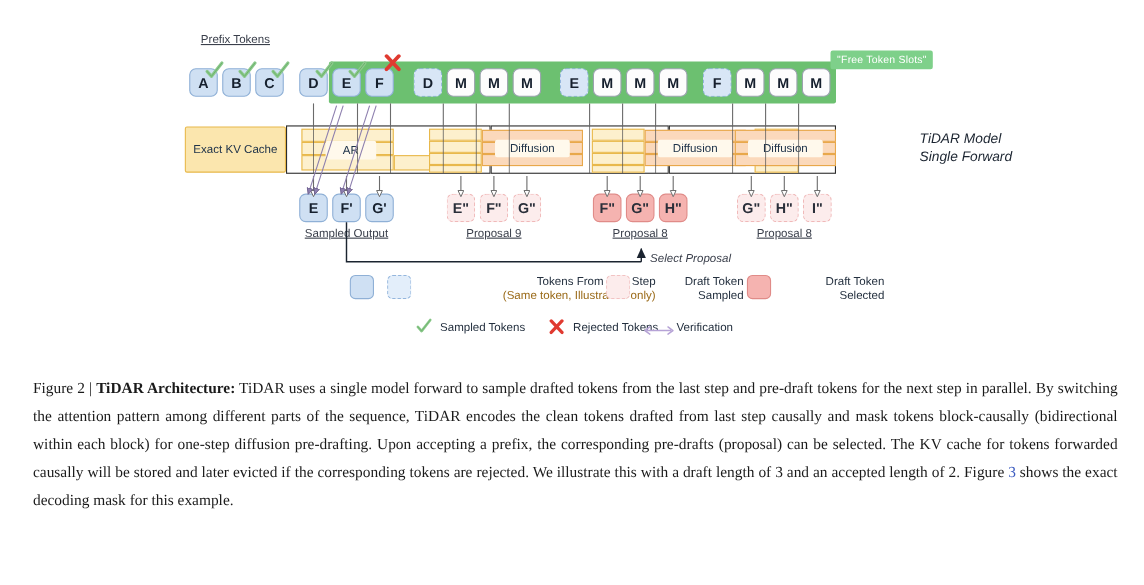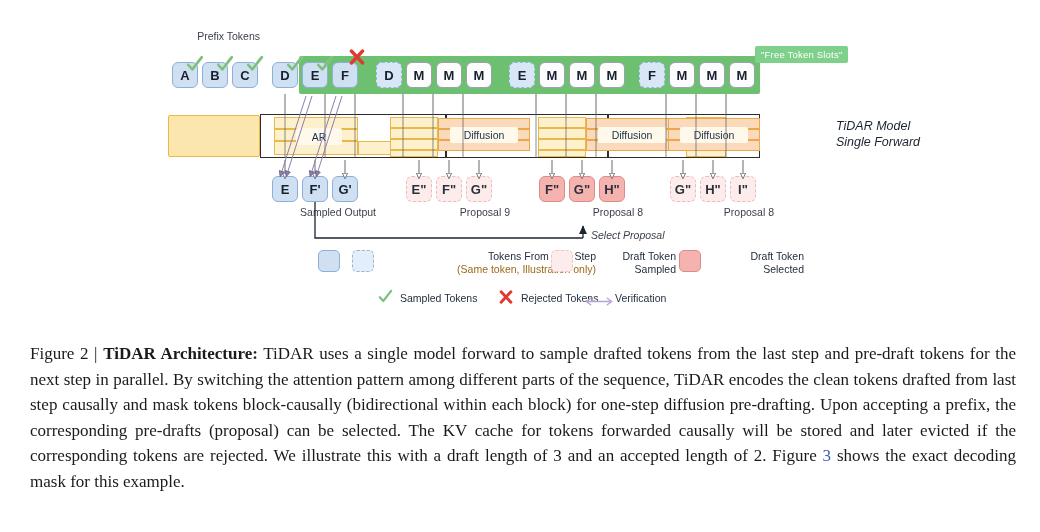--- a/index.html
+++ b/index.html
@@ -3,21 +3,21 @@
 <meta charset="utf-8">
 <style>
   html,body{margin:0;padding:0;background:#ffffff;}
   body{width:1040px;height:532px;font-family:"Liberation Sans",sans-serif;color:#1b2430;overflow:hidden;}
   .page{position:relative;width:1040px;height:532px;}
 
   
   .figure{position:absolute;left:0;top:0;width:1040px;height:330px;}
 
   .lbl{position:absolute;font-size:10.5px;color:#3a3f4b;line-height:12.5px;white-space:pre;}
-  .lbl.center{text-align:right;}
+  .lbl.center{text-align:center;text-decoration:underline;}
 
   
   .greenband{position:absolute;background:#6cc070;border-radius:2px;}
   .freeslots{position:absolute;background:#7ed08a;color:#ffffff;font-size:9.5px;
              padding:3px 6px;border-radius:2px;white-space:nowrap;letter-spacing:.2px;}
 
   
   .tok{position:absolute;width:26px;height:26px;border-radius:6px;
        display:flex;align-items:center;justify-content:center;
        font-size:13px;font-weight:600;box-sizing:border-box;}
@@ -47,21 +47,21 @@
   .sw{position:absolute;width:22px;height:22px;border-radius:5px;box-sizing:border-box;}
   .sw.blue{background:#cfe0f3;border:1.3px solid #8fb0d6;}
   .sw.bluedash{background:#e3eefa;border:1.6px dashed #94b6dd;}
   .sw.pinkdash{background:#fcecec;border:1.5px dashed #f2c3c3;}
   .sw.pinksolid{background:#f5b3b0;border:1.4px solid #e08b88;}
   .lgt{position:absolute;font-size:10.5px;color:#24303f;line-height:12.5px;white-space:pre;text-align:right;}
   .lgt .accent{color:#9a6a18;}
 
   
   .caption{position:absolute;left:30px;top:341px;width:986px;
-           font-family:"Liberation Serif",serif;font-size:17px;line-height:25.6px;
+           font-family:"Liberation Serif",serif;font-size:14px;line-height:25.6px;
            color:#1a1a1a;text-align:justify;}
   .caption b{font-weight:bold;}
   .caption .ref{color:#3b5bc0;}
 </style>
 </head>
 <body>
 
 <div class="page">
 
   <div class="figure">
@@ -152,20 +152,21 @@
         </div>
       </div>
 
     <div class="kvwrap" style="left:168px;top:114px;width:592px;height:46px;">
 
       <div class="kvbox kv-outline" style="left:92px;top:0px;width:186px;height:44px;"></div>
       <div class="kvbox kv-outline" style="left:278px;top:0px;width:162px;height:44px;"></div>
       <div class="kvbox kv-outline" style="left:440px;top:0px;width:152px;height:44px;"></div>
 
       <div class="kvbox kv-yellow" style="left:0px;top:1px;width:92px;height:42px;border-radius:2px;"></div>
+      <div class="kvlabel" style="left:0px;top:1px;width:92px;height:42px;">Exact KV Cache</div>
 
       <div class="kvbox kv-yellow-l" style="left:106px;top:3px;width:84px;height:12px;"></div>
       <div class="kvbox kv-yellow-l" style="left:106px;top:15px;width:84px;height:12px;"></div>
       <div class="kvbox kv-yellow-l" style="left:106px;top:27px;width:84px;height:14px;"></div>
       <div class="kvbox kv-yellow-l" style="left:190px;top:27px;width:34px;height:14px;"></div>
       <div class="kvlabel chip" style="left:128px;top:14px;width:46px;height:17px;border-radius:2px;">AR</div>
 
       <div class="kvbox kv-yellow-l" style="left:222px;top:3px;width:48px;height:11px;"></div>
       <div class="kvbox kv-yellow-l" style="left:222px;top:14px;width:48px;height:11px;"></div>
       <div class="kvbox kv-yellow-l" style="left:222px;top:25px;width:48px;height:11px;"></div>

